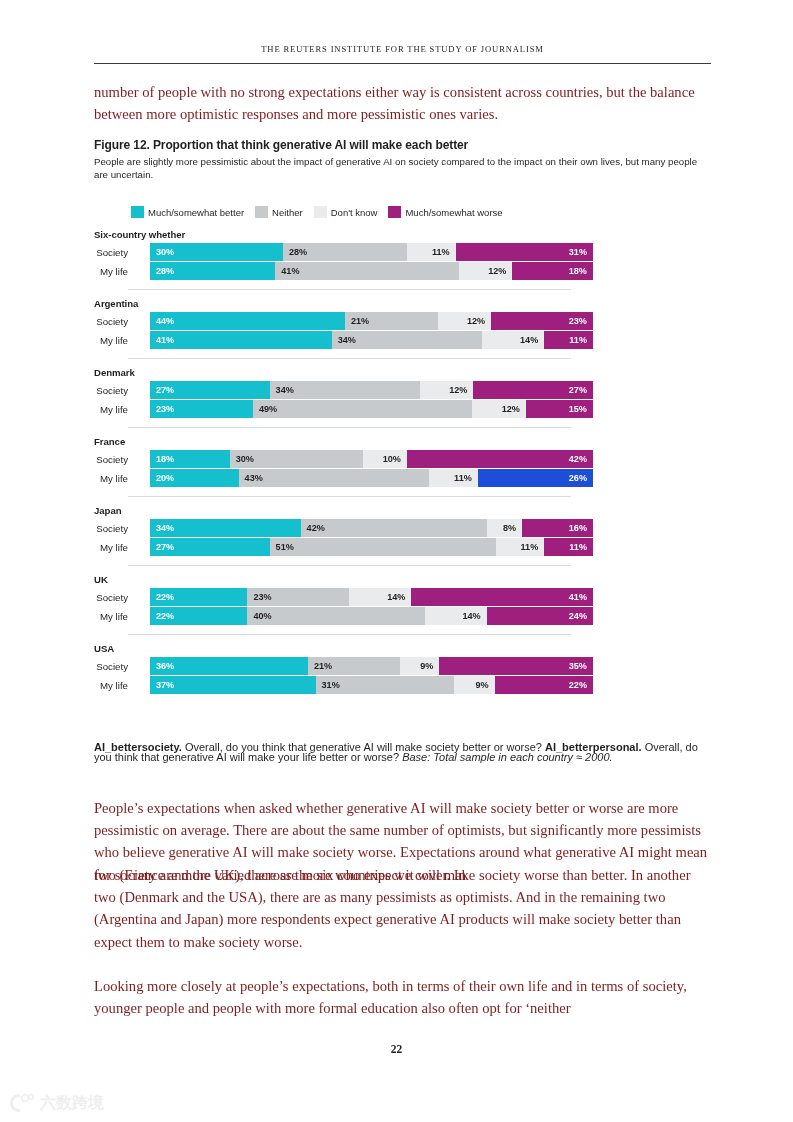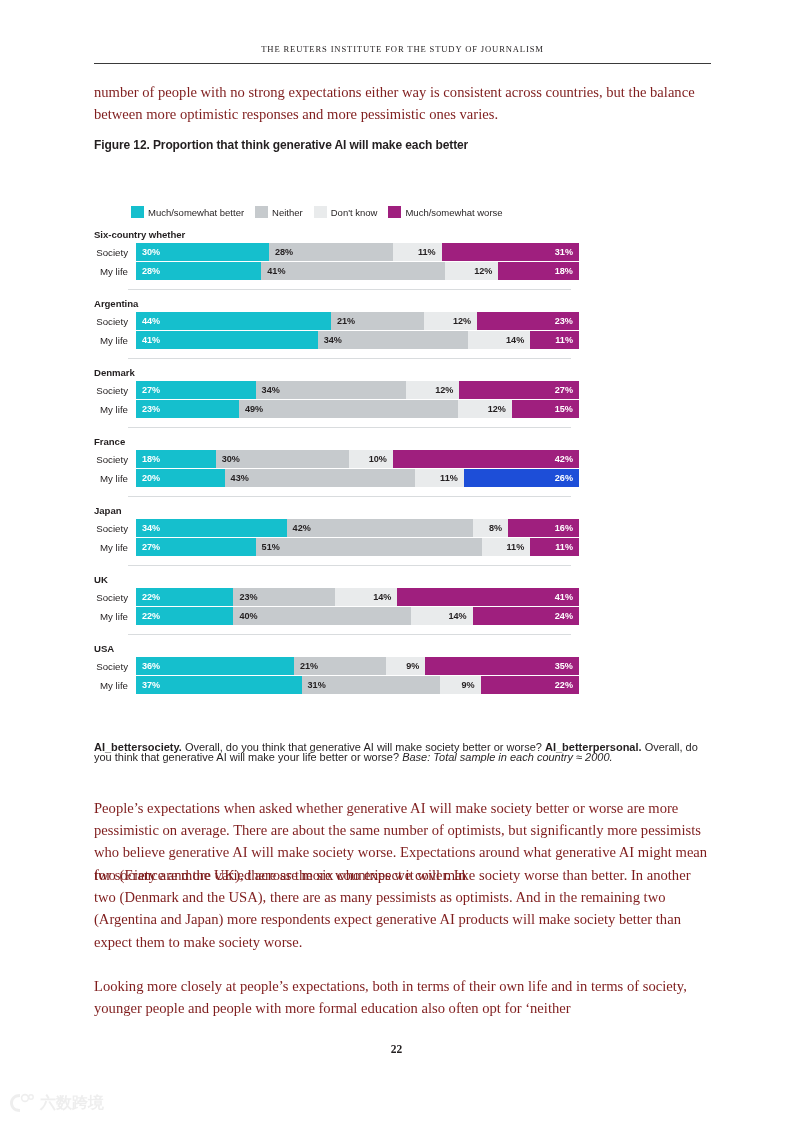--- a/index.html
+++ b/index.html
@@ -134,21 +134,21 @@
     height: 18px;
     margin-bottom: 1px;
   }
   .row-label {
     width: 34px;
     flex: none;
     text-align: right;
     font-family: "Liberation Sans", sans-serif;
     font-size: 9.7px;
     color: #231f20;
-    padding-right: 8px;
+    padding-right: 22px;
   }
   .bar {
     position: relative;
     height: 18px;
     width: 443px;
     flex: none;
     display: flex;
   }
   .seg {
     height: 18px;
@@ -235,20 +235,21 @@
 <body>
 
 <div class="page">
 
   <div class="running-head">THE REUTERS INSTITUTE FOR THE STUDY OF JOURNALISM</div>
   <div class="head-rule"></div>
 
   <div class="body-para para-intro">number of people with no strong expectations either way is consistent across countries, but the balance between more optimistic responses and more pessimistic ones varies.</div>
 
   <div class="fig-title">Figure 12. Proportion that think generative AI will make each better</div>
+  <div class="fig-sub">People are slightly more pessimistic about the impact of generative AI on society compared to the impact on their own lives, but many people are uncertain.</div>
 
   <div class="legend" id="legend">
       <div class="legend-item">
         <div class="legend-swatch" style="background: rgb(21, 191, 205);"></div>
         <div class="legend-label">Much/somewhat better</div>
       </div>
       <div class="legend-item">
         <div class="legend-swatch" style="background: rgb(198, 202, 205);"></div>
         <div class="legend-label">Neither</div>
       </div>

